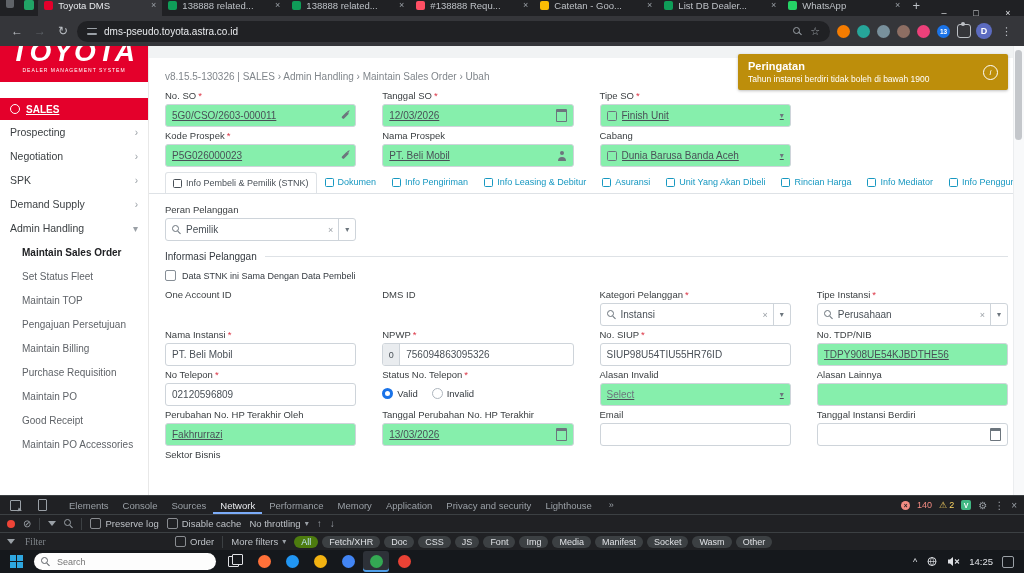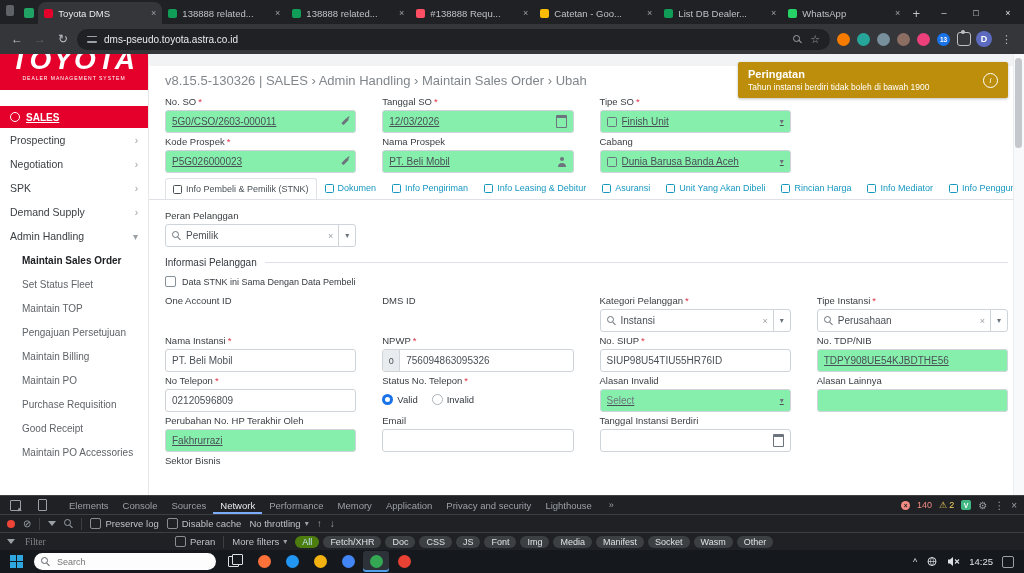--- a/index.html
+++ b/index.html
@@ -1,20 +1,20 @@
 <!DOCTYPE html>
 <html><head>
 <meta charset="utf-8">
 <style>
   html,body{margin:0;padding:0;background:#000;}
   .screen{width:1024px;height:573px;position:relative;overflow:hidden;display:flex;flex-direction:column;
           font-family:"Liberation Sans",sans-serif;background:#fff;}
 
   
-  .titlebar{height:24px;background:#202124;display:flex;align-items:flex-end;padding:0 0 0 4px;flex-shrink:0;}
+  .titlebar{height:16px;background:#202124;display:flex;align-items:flex-end;padding:0 0 0 4px;flex-shrink:0;}
   .win-ico{width:11px;height:11px;background:#5f6368;border-radius:2px;margin:0 6px 8px 2px;}
   .pintab{width:26px;height:22px;display:flex;align-items:center;justify-content:center;border-radius:8px 8px 0 0;}
   .pintab .sq{width:10px;height:10px;border-radius:2px;}
   .btabs{display:flex;height:22px;}
   .btab{width:112px;display:flex;align-items:center;gap:5px;padding:0 6px;border-radius:8px 8px 0 0;
         font-size:9.5px;color:#bdc1c6;overflow:hidden;}
   .btab.active{background:#35363a;color:#e8eaed;}
   .fav{width:9px;height:9px;border-radius:2px;flex-shrink:0;}
   .btab-title{flex:1;white-space:nowrap;overflow:hidden;}
   .btab-x{font-size:9px;color:#9aa0a6;flex-shrink:0;}
@@ -55,21 +55,21 @@
   .sb-gap{height:16px;}
   .sales-bar{height:22px;color:#fff;font-size:10px;font-weight:700;display:flex;align-items:center;gap:6px;padding:0 10px;}
   .sales-ico{width:8px;height:8px;border:1.3px solid #fff;border-radius:50%;}
   .sb-item{height:24px;display:flex;align-items:center;justify-content:space-between;padding:0 10px;font-size:10.5px;color:#3c4043;}
   .sb-chev{color:#9aa0a6;font-size:10px;}
   .sb-sub{height:24px;display:flex;align-items:center;padding-left:22px;font-size:10px;color:#5f6368;}
   .sb-sub.active{color:#202124;font-weight:700;}
 
   .main{flex:1;position:relative;overflow:hidden;background:#fff;min-width:0;}
   .hdr-strip{height:12px;background:#f1f3f4;}
-  .crumb{padding:7px 16px 8px;font-size:13px;color:#80868b;}
+  .crumb{padding:13px 16px 8px;font-size:10px;color:#80868b;}
   .warnbox{position:absolute;top:8px;right:16px;width:250px;color:#fff;border-radius:2px;padding:6px 10px;
            display:flex;align-items:center;gap:8px;box-shadow:0 1px 3px rgba(0,0,0,.25);z-index:5;}
   .warn-title{font-size:11px;font-weight:700;margin-bottom:2px;}
   .warn-msg{font-size:8.5px;}
   .winfo{width:13px;height:13px;border:1px solid #fff;border-radius:50%;display:flex;align-items:center;
          justify-content:center;font-size:8px;font-style:italic;flex-shrink:0;margin-left:auto;}
   .frow{display:grid;grid-template-columns:repeat(4,1fr);column-gap:26px;padding:0 16px;margin-bottom:3px;}
   .f-label{font-size:9.5px;color:#3c4043;margin-bottom:3px;display:flex;gap:2px;align-items:baseline;white-space:nowrap;}
   .req{color:#dc3545;}
   .ctl{height:21px;border:1px solid #ced4da;border-radius:3px;background:#fff;display:flex;align-items:center;
@@ -313,25 +313,25 @@
 
           <div class="sb-sub">
             <span>Pengajuan Persetujuan</span>
           </div>
 
           <div class="sb-sub">
             <span>Maintain Billing</span>
           </div>
 
           <div class="sb-sub">
+            <span>Purchase Requisition</span>
+          </div>
+
+          <div class="sb-sub">
             <span>Maintain PO</span>
-          </div>
-
-          <div class="sb-sub">
-            <span>Purchase Requisition</span>
           </div>
 
           <div class="sb-sub">
             <span>Good Receipt</span>
           </div>
 
           <div class="sb-sub">
             <span>Maintain PO Accessories</span>
           </div>
         </div>
@@ -611,20 +611,29 @@
       </div>
 
       <div class="frow">
         <div>
           <div class="f-label">
               <span>Perubahan No. HP Terakhir Oleh</span>
             </div>
           <div class="ctl gray">
               <span class="val">Fakhrurrazi</span>
             </div>
+        </div>
+        <div>
+          <div class="f-label">
+              <span>Tanggal Perubahan No. HP Terakhir</span>
+            </div>
+          <div class="ctl gray">
+            <span class="val">13/03/2026</span>
+            <span class="ico-cal"></span>
+          </div>
         </div>
         <div>
           <div class="f-label">
               <span>Email</span>
             </div>
           <div class="ctl">
               <span class="val"></span>
             </div>
         </div>
         <div>
@@ -728,21 +737,21 @@
         <span style="font-size:8px;">▾</span>
       </span>
       <span class="dt-g">↑</span>
       <span class="dt-g">↓</span>
     </div>
     <div class="dt-row">
       <span class="funnel"></span>
       <input class="dt-filter" placeholder="Filter" style="">
       <span class="dt-chkgrp">
         <span class="dchk"></span>
-        <span class="dt-lbl">Peran</span>
+        <span class="dt-lbl">Order</span>
       </span>
       <span class="vd"></span>
       <span class="dt-chkgrp">
         <span class="dt-lbl">More filters</span>
         <span style="font-size:8px;">▾</span>
       </span>
       <div class="chips">
 
           <span class="chip active"><span>All</span></span>
 

